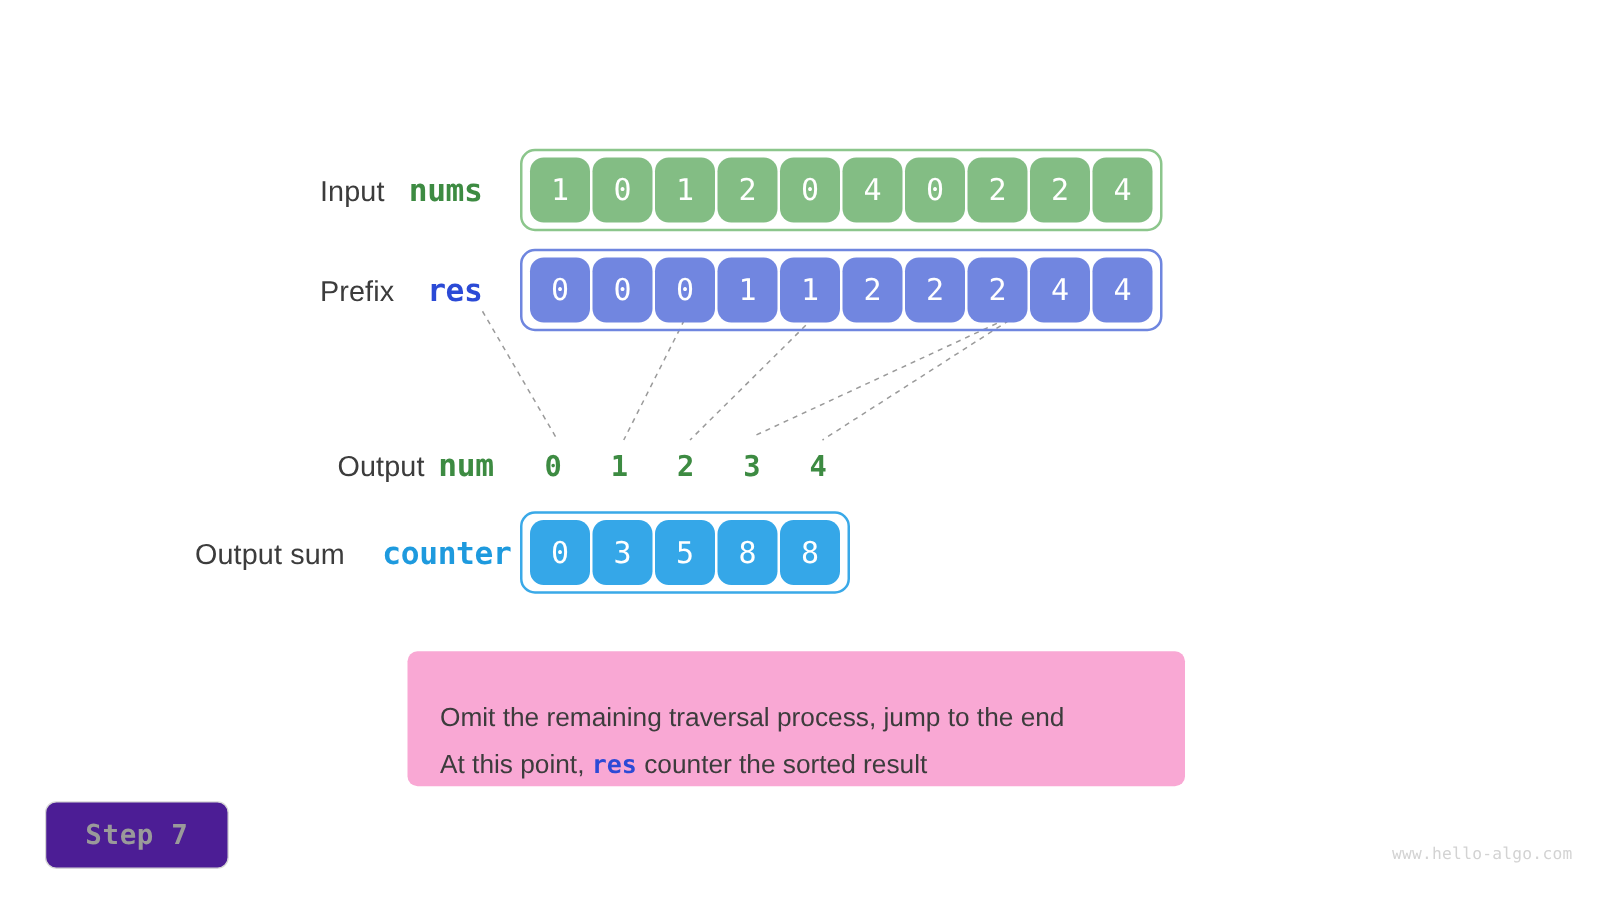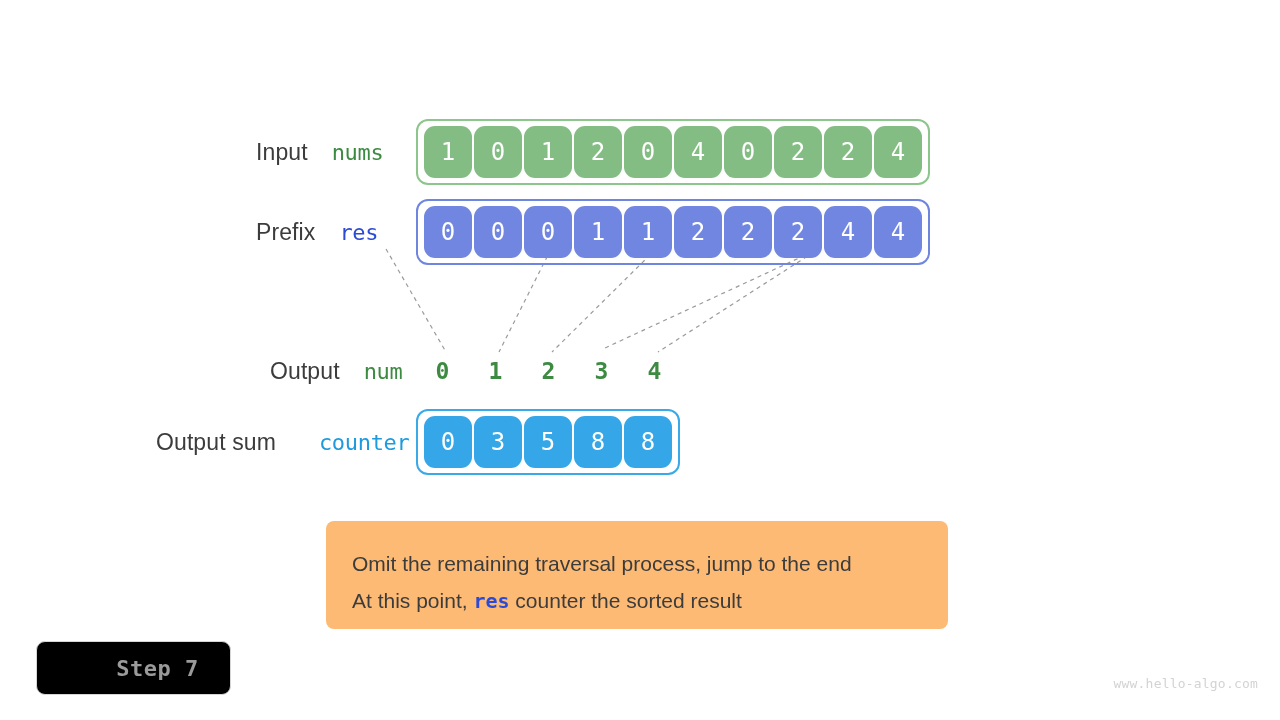--- a/index.html
+++ b/index.html
@@ -37,36 +37,36 @@
   .row {
     position: absolute;
     display: flex;
     align-items: center;
     z-index: 2;
   }
 
   .row-label {
     display: flex;
     align-items: baseline;
-    justify-content: flex-start;
-    gap: 24px;
+    justify-content: space-between;
+    gap: 11px;
     white-space: nowrap;
   }
 
   .label-text {
     font-family: "Liberation Sans", sans-serif;
     font-size: 23px;
     color: #3c3c3c;
     letter-spacing: 0.1px;
   }
 
   .label-var {
     font-family: "DejaVu Sans Mono", monospace;
-    font-size: 22px;
-    font-weight: normal;
+    font-size: 25px;
+    font-weight: bold;
     letter-spacing: -0.3px;
   }
   .label-var.green { color: #3d8b42; }
   .label-var.blue  { color: #2b4ad6; }
   .label-var.cyan  { color: #1e9ade; margin-left: 19px; }
 
   
   .array-box {
     display: flex;
     align-items: center;
@@ -116,24 +116,24 @@
     color: #3d8b42;
   }
 
   
   #caption {
     position: absolute;
     left: 326px;
     top: 521px;
     width: 622px;
     height: 108px;
-    background: #fdba74;
+    background: #f9a8d4;
     border-radius: 8px;
     box-sizing: border-box;
-    padding: 24px 26px;
+    padding: 35px 26px;
     z-index: 2;
   }
   .caption-line {
     font-family: "Liberation Sans", sans-serif;
     font-size: 21px;
     color: #3c3c3c;
     line-height: 37px;
     white-space: nowrap;
   }
   .caption-var {
@@ -143,28 +143,27 @@
     color: #2b4ad6;
   }
 
   
   #step-badge {
     position: absolute;
     left: 36px;
     top: 641px;
     width: 145px;
     height: 52px;
-    background: #000000;
+    background: #4c1d95;
     border: 1px solid #d6d6d6;
     border-radius: 9px;
     display: flex;
     align-items: center;
     justify-content: center;
     z-index: 2;
-    padding-left: 48px;
   }
   #step-badge span {
     font-family: "DejaVu Sans Mono", monospace;
     font-size: 22px;
     font-weight: bold;
     color: #9a9a9a;
     letter-spacing: 0.5px;
   }
 
   

